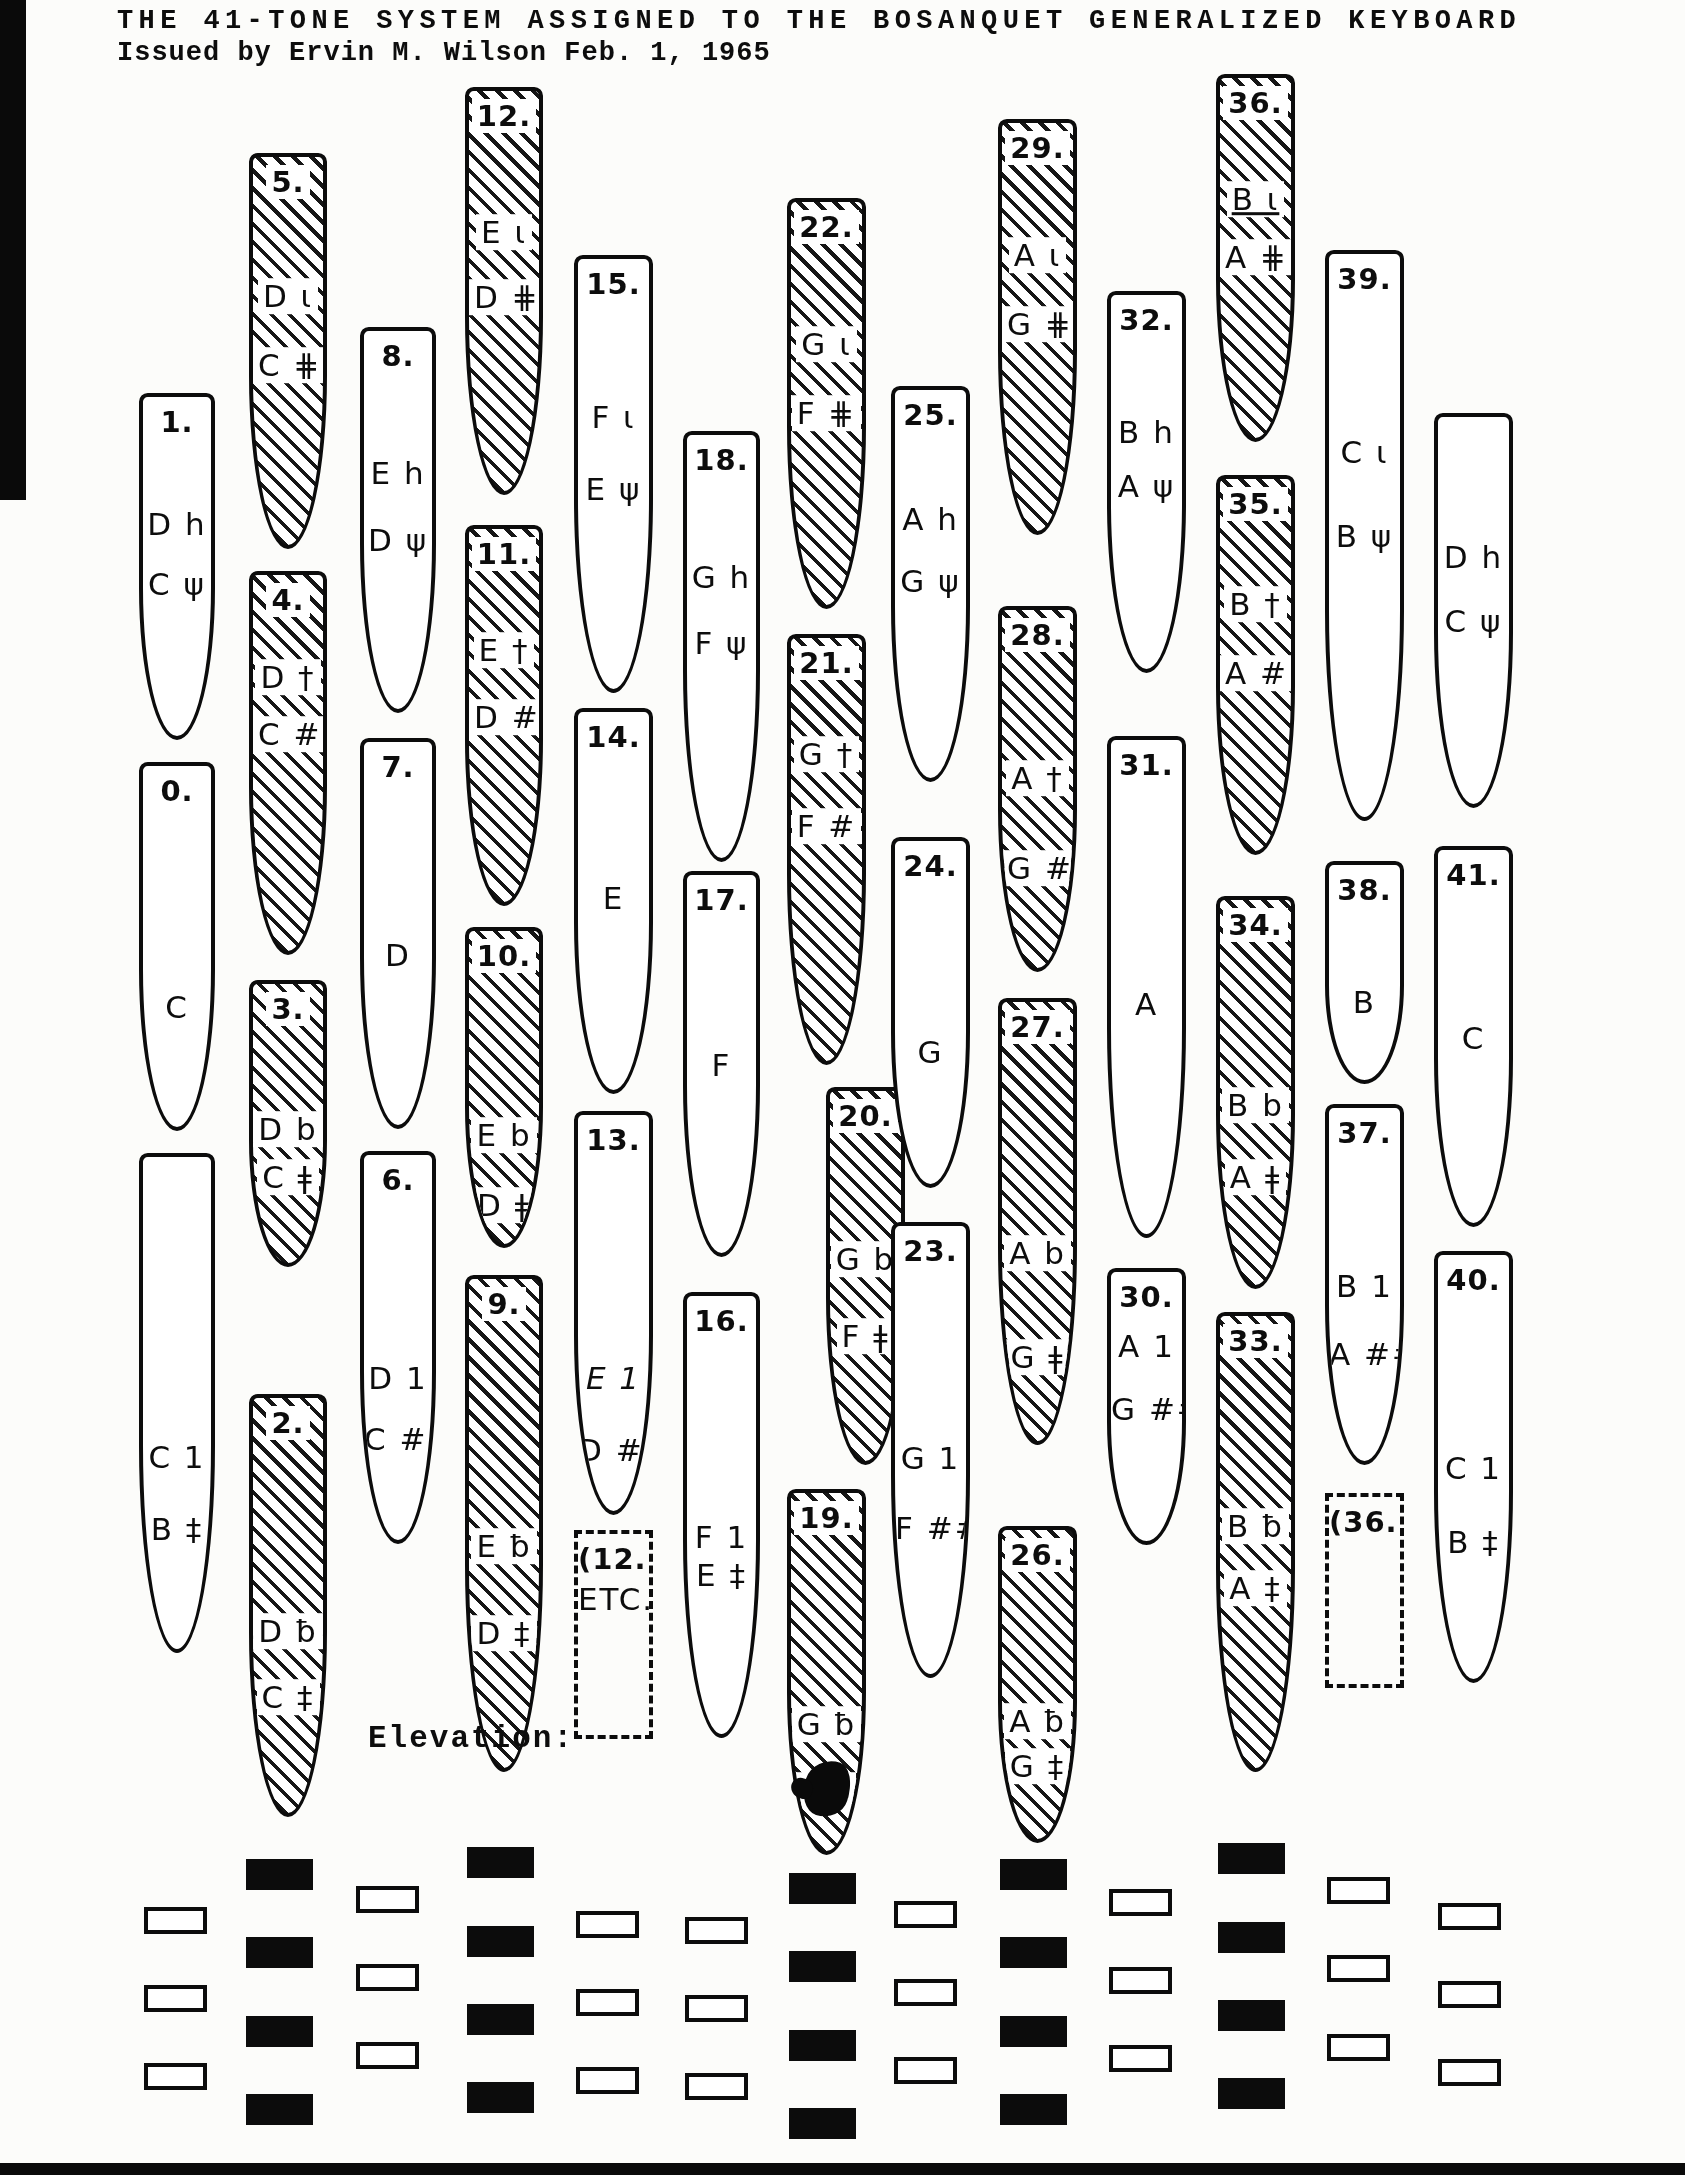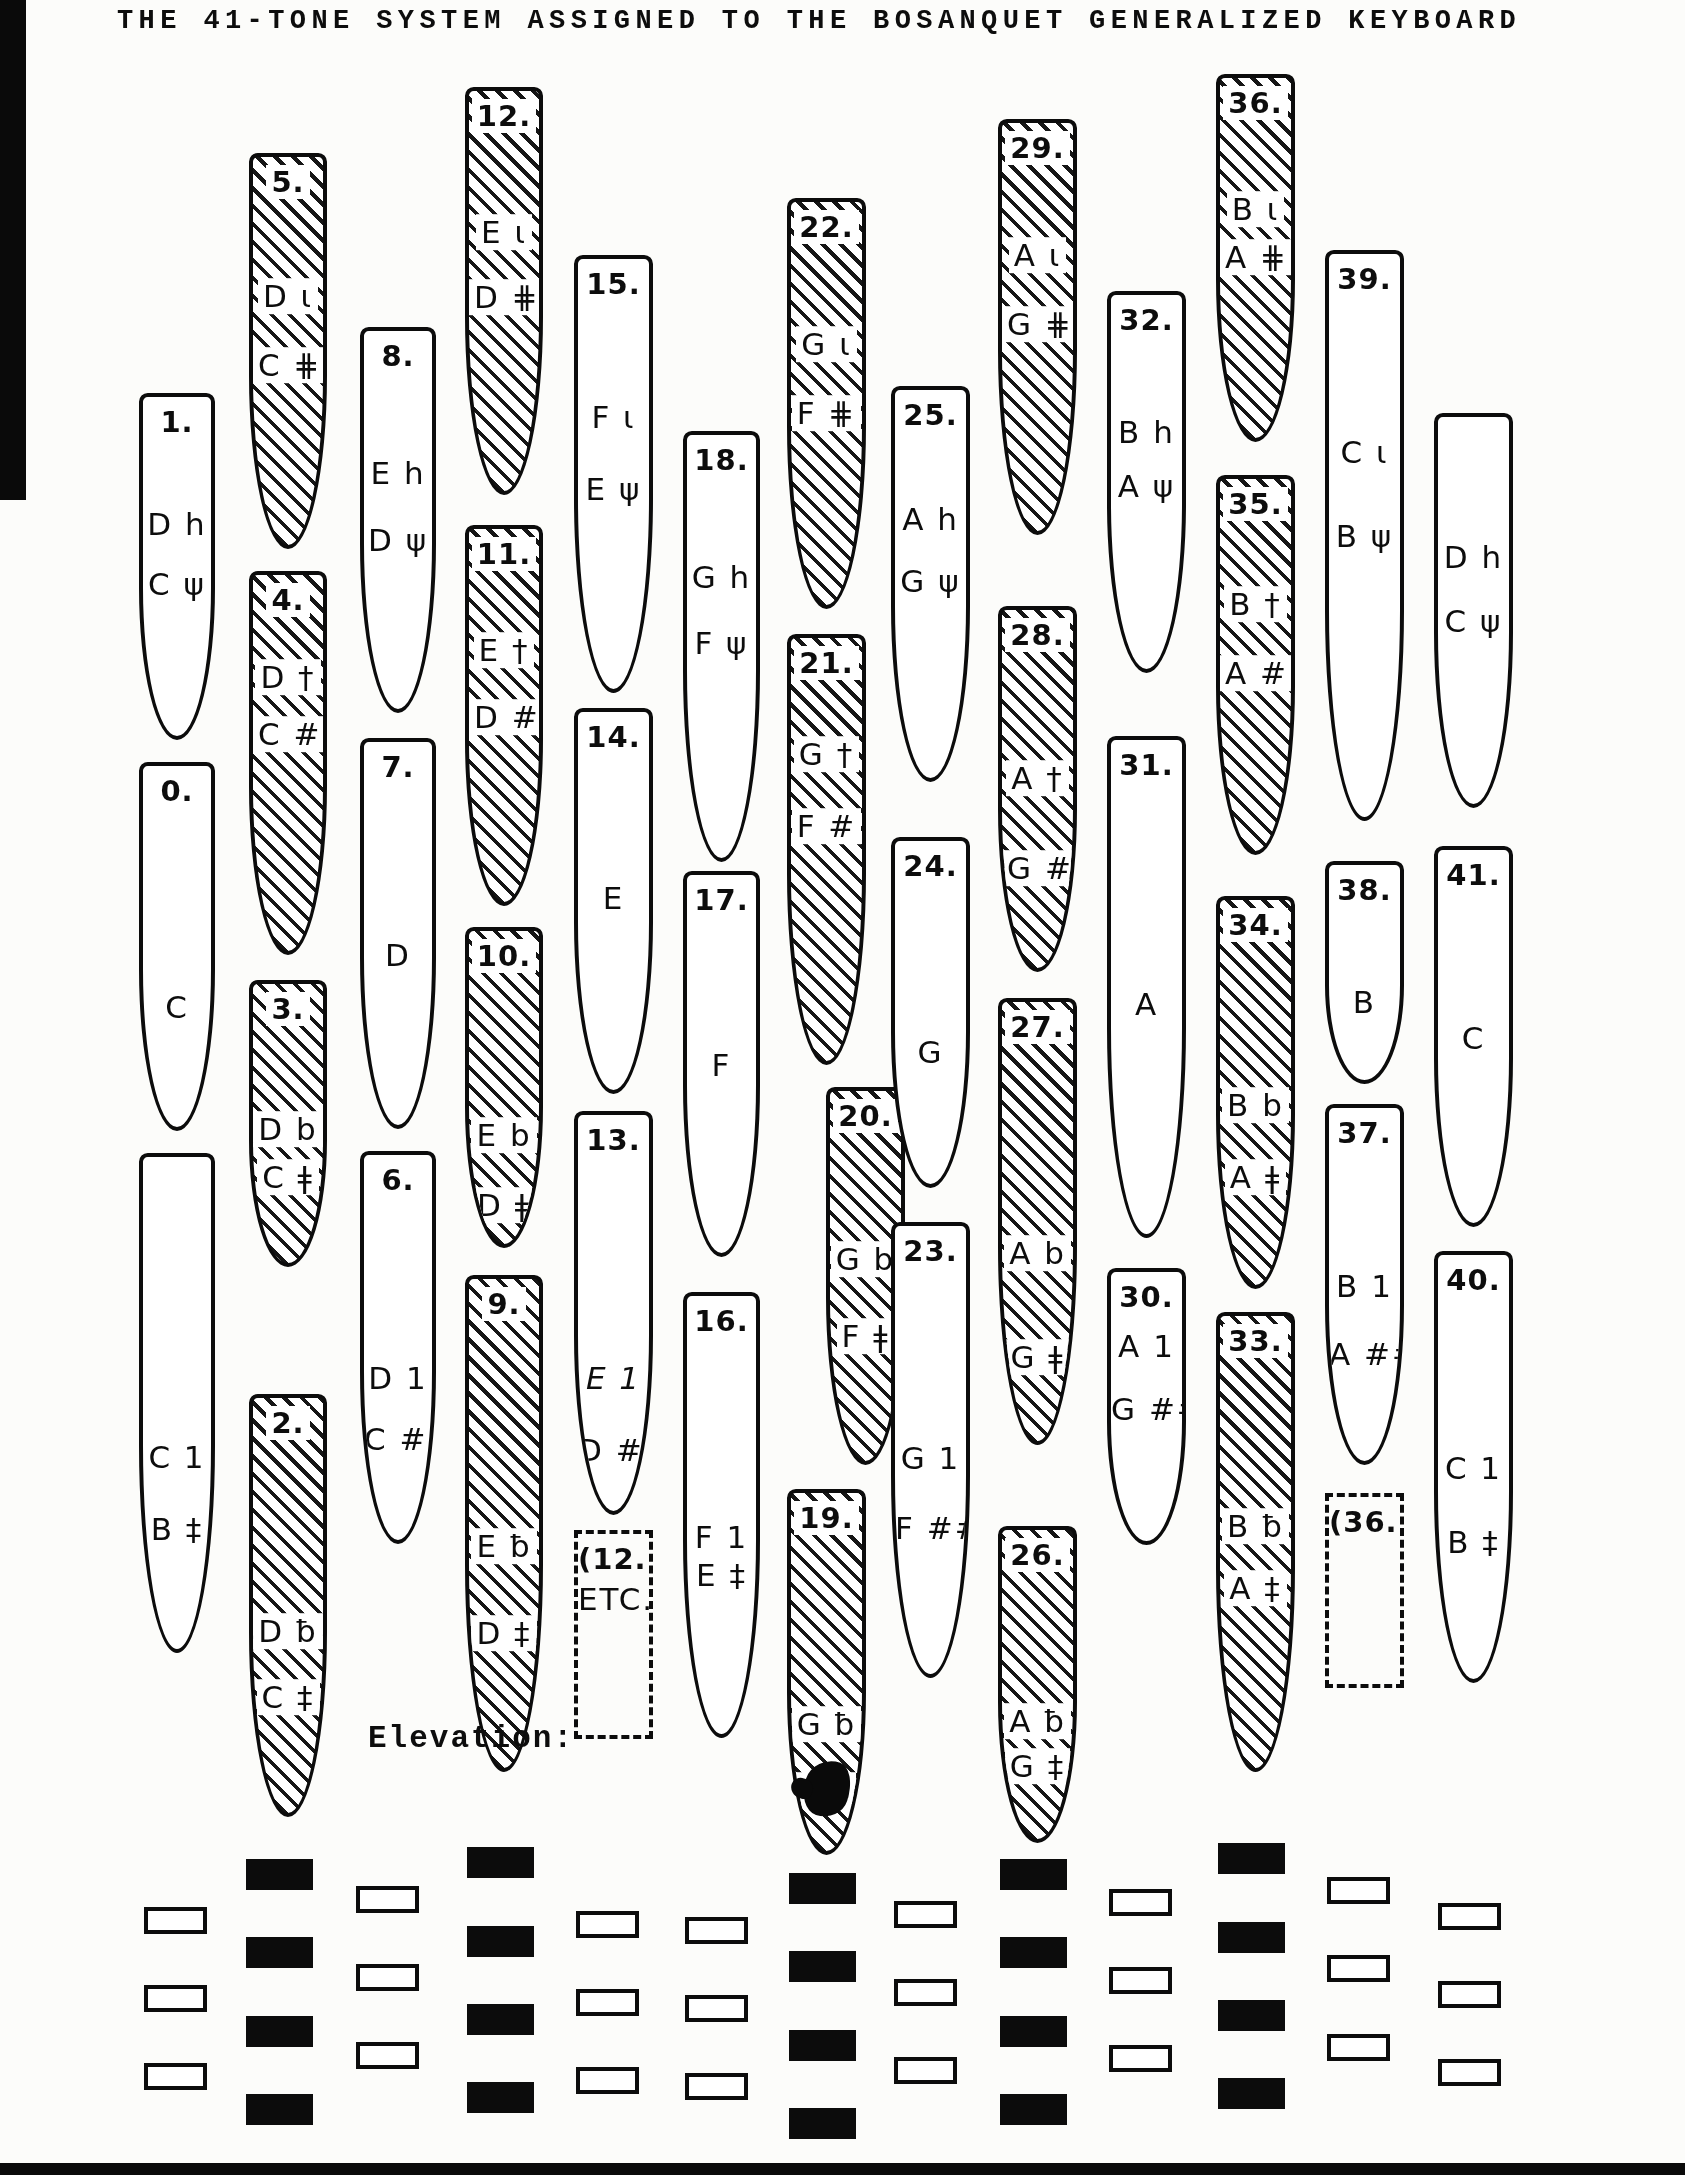--- a/index.html
+++ b/index.html
@@ -36,20 +36,21 @@
             border-radius:60% 40% 55% 45%/45% 60% 40% 55%;transform:rotate(18deg);}
   #ink-blot:after{content:"";position:absolute;left:-12px;top:26px;width:22px;height:20px;background:#0a0a0a;
             border-radius:50% 50% 40% 60%;}
 </style>
 </head>
 <body>
 
 <div id="page">
 
   <div id="title" class="typewriter">THE 41-TONE SYSTEM ASSIGNED TO THE BOSANQUET GENERALIZED KEYBOARD</div>
+  <div id="subtitle" class="typewriter">Issued by Ervin M. Wilson  Feb. 1, 1965</div>
 
   <div id="keyboard">
       <div class="key plain" style="left: 139px; top: 393px; width: 76px; height: 347px; border-radius: 9px 9px 39px 39px / 9px 9px 156px 156px;">
         <div class="knum"><b>1.</b></div>
         <div class="klabel" style="top: 129px;"><b>D h</b></div>
         <div class="klabel" style="top: 189px;"><b>C ψ</b></div>
       </div>
       <div class="key plain" style="left: 139px; top: 762px; width: 76px; height: 369px; border-radius: 9px 9px 39px 39px / 9px 9px 166px 166px;">
         <div class="knum"><b>0.</b></div>
         <div class="klabel" style="top: 243px;"><b>C</b></div>
@@ -207,21 +208,21 @@
         <div class="knum"><b>31.</b></div>
         <div class="klabel" style="top: 266px;"><b>A</b></div>
       </div>
       <div class="key plain" style="left: 1107px; top: 1268px; width: 79px; height: 277px; border-radius: 9px 9px 40px 40px / 9px 9px 125px 125px;">
         <div class="knum"><b>30.</b></div>
         <div class="klabel" style="top: 76px;"><b>A 1</b></div>
         <div class="klabel" style="top: 139px;"><b>G ##</b></div>
       </div>
       <div class="key hatched" style="left: 1216px; top: 74px; width: 79px; height: 368px; border-radius: 9px 9px 40px 40px / 9px 9px 165px 165px;">
         <div class="knum"><b>36.</b></div>
-        <div class="klabel" style="top: 133px;"><b>B ɩ</b></div>
+        <div class="klabel" style="top: 123px; text-decoration: underline;"><b>B ɩ</b></div>
         <div class="klabel" style="top: 181px;"><b>A ⋕</b></div>
       </div>
       <div class="key hatched" style="left: 1216px; top: 475px; width: 79px; height: 380px; border-radius: 9px 9px 40px 40px / 9px 9px 171px 171px;">
         <div class="knum"><b>35.</b></div>
         <div class="klabel" style="top: 127px;"><b>B †</b></div>
         <div class="klabel" style="top: 196px;"><b>A #</b></div>
       </div>
       <div class="key hatched" style="left: 1216px; top: 896px; width: 79px; height: 393px; border-radius: 9px 9px 40px 40px / 9px 9px 177px 177px;">
         <div class="knum"><b>34.</b></div>
         <div class="klabel" style="top: 207px;"><b>B b</b></div>

